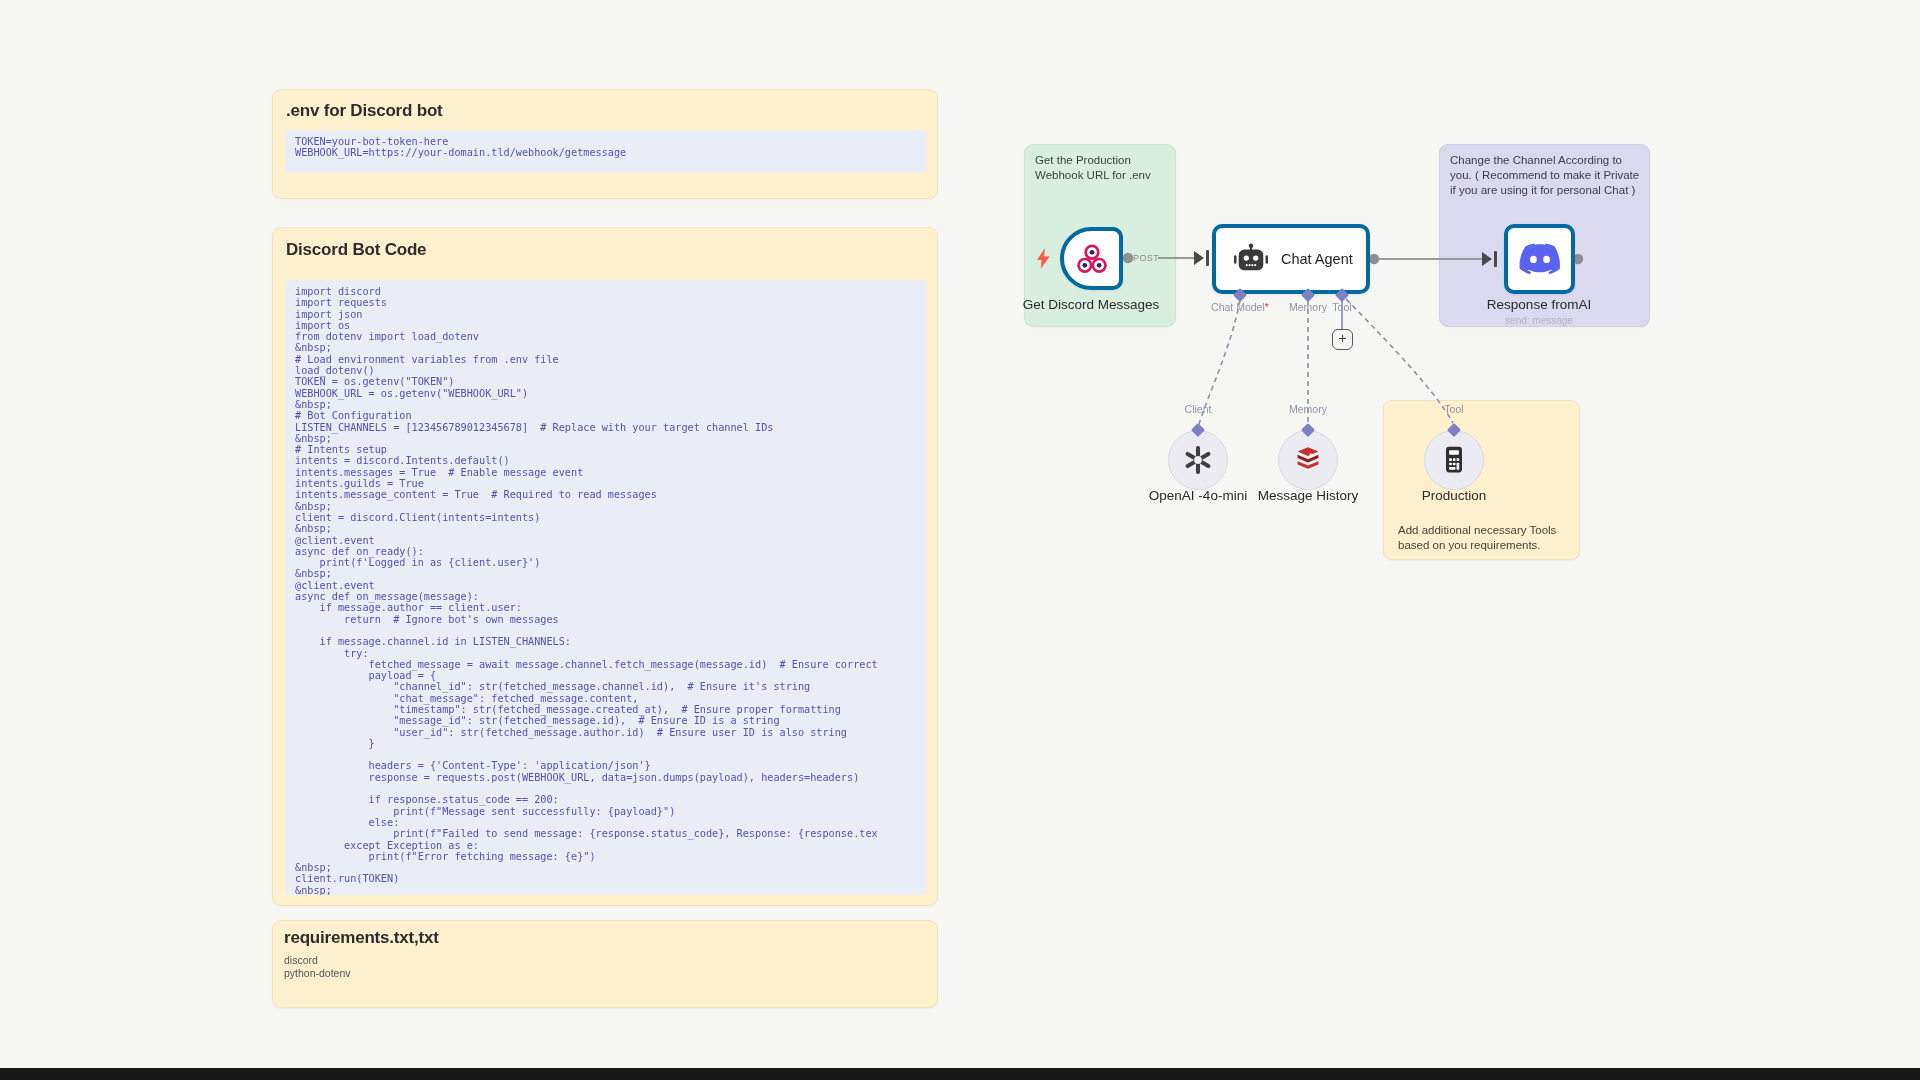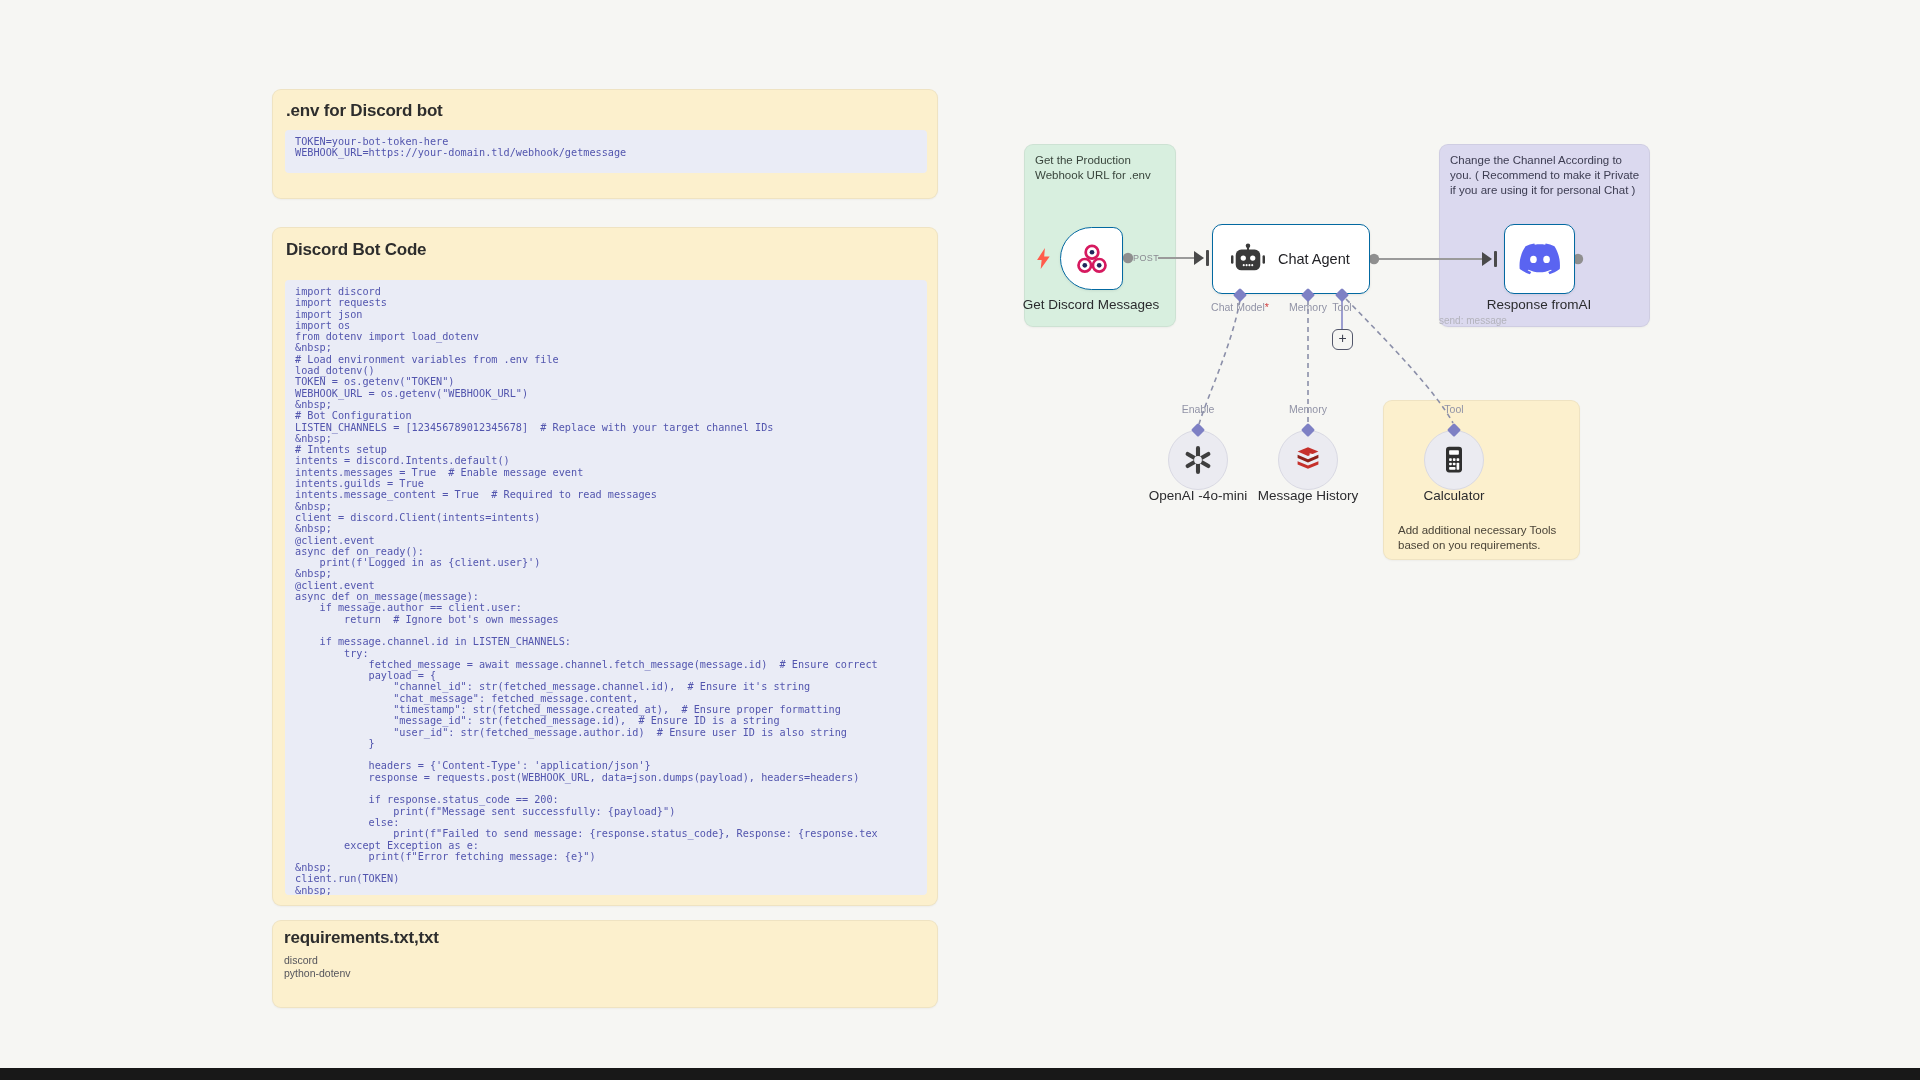--- a/index.html
+++ b/index.html
@@ -15,25 +15,25 @@
   .note-purple { background:#dbd9ef; }
   .note-title { font-size:17px; font-weight:700; color:#2d2d2d; letter-spacing:-0.2px; }
   .note-body-text { font-size:11.5px; line-height:1.32; color:#3f3f46; }
 
   .codeblock { position:absolute; background:#eaecf6; border-radius:4px; overflow:hidden; }
   .codeblock pre { font-family:"DejaVu Sans Mono", monospace; font-size:10.2px; line-height:11.3px;
                    color:#5255ae; white-space:pre; padding:6px 10px; }
   .plainlines { font-size:10.5px; line-height:13px; color:#55555c; white-space:pre-line; }
 
   
-  .wf-node { position:absolute; background:#ffffff; border:1px solid #0369a1; border-radius:10px;
+  .wf-node { position:absolute; background:#ffffff; border:4px solid #0369a1; border-radius:10px;
              box-shadow:0 1px 3px rgba(0,0,0,0.07); display:flex; align-items:center; justify-content:center; }
   .wf-node.trigger { border-radius:32px 10px 10px 32px; }
   .node-label { position:absolute; text-align:center; font-size:13.5px; font-weight:500; color:#2b2b2e; }
-  .node-sublabel { position:absolute; font-size:10px; color:#b3b3bc; }
+  .node-sublabel { position:absolute; text-align:center; font-size:10px; color:#b3b3bc; }
   .port-label { position:absolute; text-align:center; font-size:10.5px; color:#9193a6; }
   .req-mark { color:#d24141; }
   .diamond { position:absolute; width:10px; height:10px; background:#7e80c4; transform:rotate(45deg);
              border-radius:1.5px; }
   .circle-node { position:absolute; width:60px; height:60px; border-radius:50%;
                  background:#ebebf1; border:1px solid #d9d9e3; display:flex; align-items:center; justify-content:center; }
   .plus-btn { position:absolute; width:21px; height:21px; border-radius:6px; background:#f6f6f3;
               border:1.6px solid #52566a; color:#3c3f4e; font-size:14px; line-height:17px; text-align:center; }
   .post-label { position:absolute; font-size:9px; color:#8a8a92; letter-spacing:0.4px; }
   .bottom-bar { position:absolute; left:0; bottom:0; width:1920px; height:12px; background:#181818; }
@@ -211,21 +211,21 @@
   <div class="wf-node" style="left:1504px; top:224px; width:71px; height:70px;">
     <svg width="42" height="32" viewBox="0 0 48 36">
       <path fill="#5a64f1" d="M40.5 3.5C37.4 2 34 .9 30.5.3l-.6 1.3c-3.9-.6-7.9-.6-11.8 0L17.5.3C14 .9 10.6 2 7.5 3.5 1.6 12.4 0 21 .8 29.5c4 3 7.9 4.8 11.7 6l1.5-2.6c-1.4-.5-2.8-1.2-4.1-2l.9-.7c8.4 3.9 17.5 3.9 25.8 0l.9.7c-1.3.8-2.7 1.5-4.1 2l1.5 2.6c3.8-1.2 7.7-3 11.7-6 .9-9.8-1.2-18.3-6.1-26z"></path>
       <ellipse cx="16.5" cy="18.5" rx="3.8" ry="4.2" fill="#fff"></ellipse>
       <ellipse cx="31.5" cy="18.5" rx="3.8" ry="4.2" fill="#fff"></ellipse>
     </svg>
   </div>
   <div class="node-label" style="left:1439px; top:297px; width:200px;">Response fromAI</div>
   <div class="node-sublabel" style="left:1439px; top:315px; width:200px;">send: message</div>
 
-  <div class="port-label" style="left:1158px; top:403px; width:80px;">Enable</div>
+  <div class="port-label" style="left:1158px; top:403px; width:80px;">Client</div>
   <div class="port-label" style="left:1268px; top:403px; width:80px;">Memory</div>
   <div class="port-label" style="left:1414px; top:403px; width:80px;">Tool</div>
 
   <div class="circle-node" style="left:1168px; top:430px;">
     <svg width="34" height="34" viewBox="0 0 40 40">
       <g fill="#3e3e3e" transform="translate(20,20)">
         <rect x="-2.4" y="-16.5" width="4.8" height="19" rx="2.4" transform="rotate(0)"></rect>
         <rect x="-2.4" y="-16.5" width="4.8" height="19" rx="2.4" transform="rotate(60)"></rect>
         <rect x="-2.4" y="-16.5" width="4.8" height="19" rx="2.4" transform="rotate(120)"></rect>
         <rect x="-2.4" y="-16.5" width="4.8" height="19" rx="2.4" transform="rotate(180)"></rect>
@@ -258,17 +258,17 @@
         <rect x="16.7" y="16" width="3" height="3" rx="0.8"></rect>
         <rect x="20.9" y="16" width="3" height="3" rx="0.8"></rect>
         <rect x="12.5" y="21" width="3" height="3" rx="0.8"></rect>
         <rect x="16.7" y="21" width="3" height="3" rx="0.8"></rect>
         <rect x="20.9" y="21" width="3" height="8" rx="0.8"></rect>
         <rect x="12.5" y="26" width="7.2" height="3" rx="0.8"></rect>
       </g>
     </svg>
   </div>
   <div class="diamond" style="left:1449px; top:425px;"></div>
-  <div class="node-label" style="left:1364px; top:488px; width:180px;">Calculator</div>
+  <div class="node-label" style="left:1364px; top:488px; width:180px;">Production</div>
 
   <div class="bottom-bar"></div>
 
 </div>
 
 </body></html>

